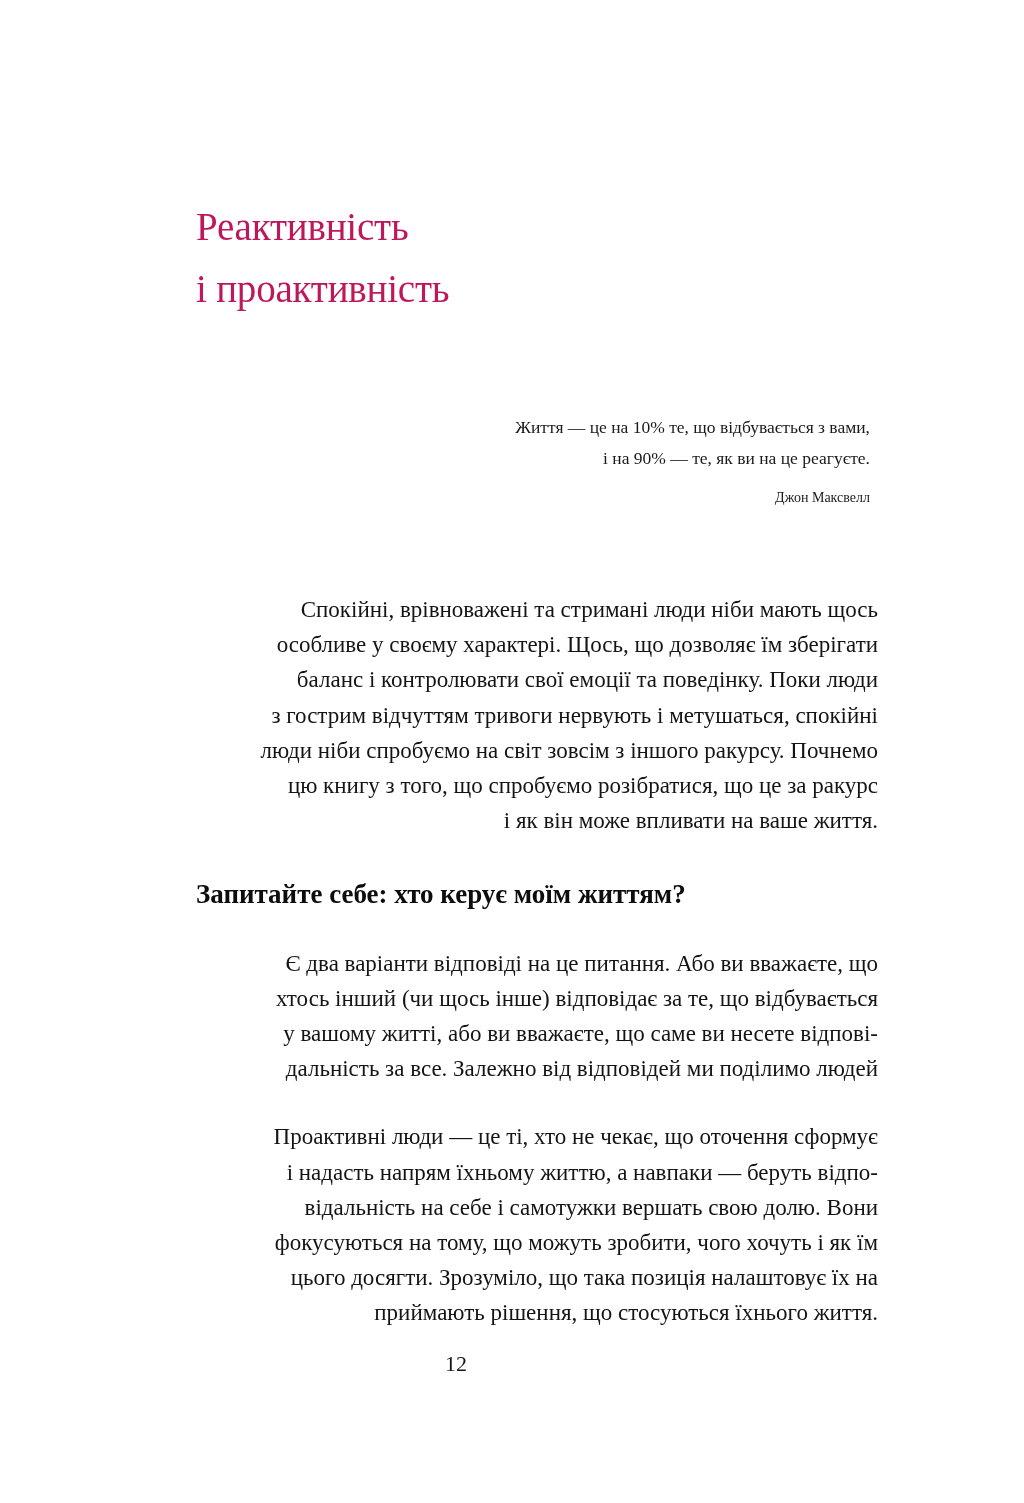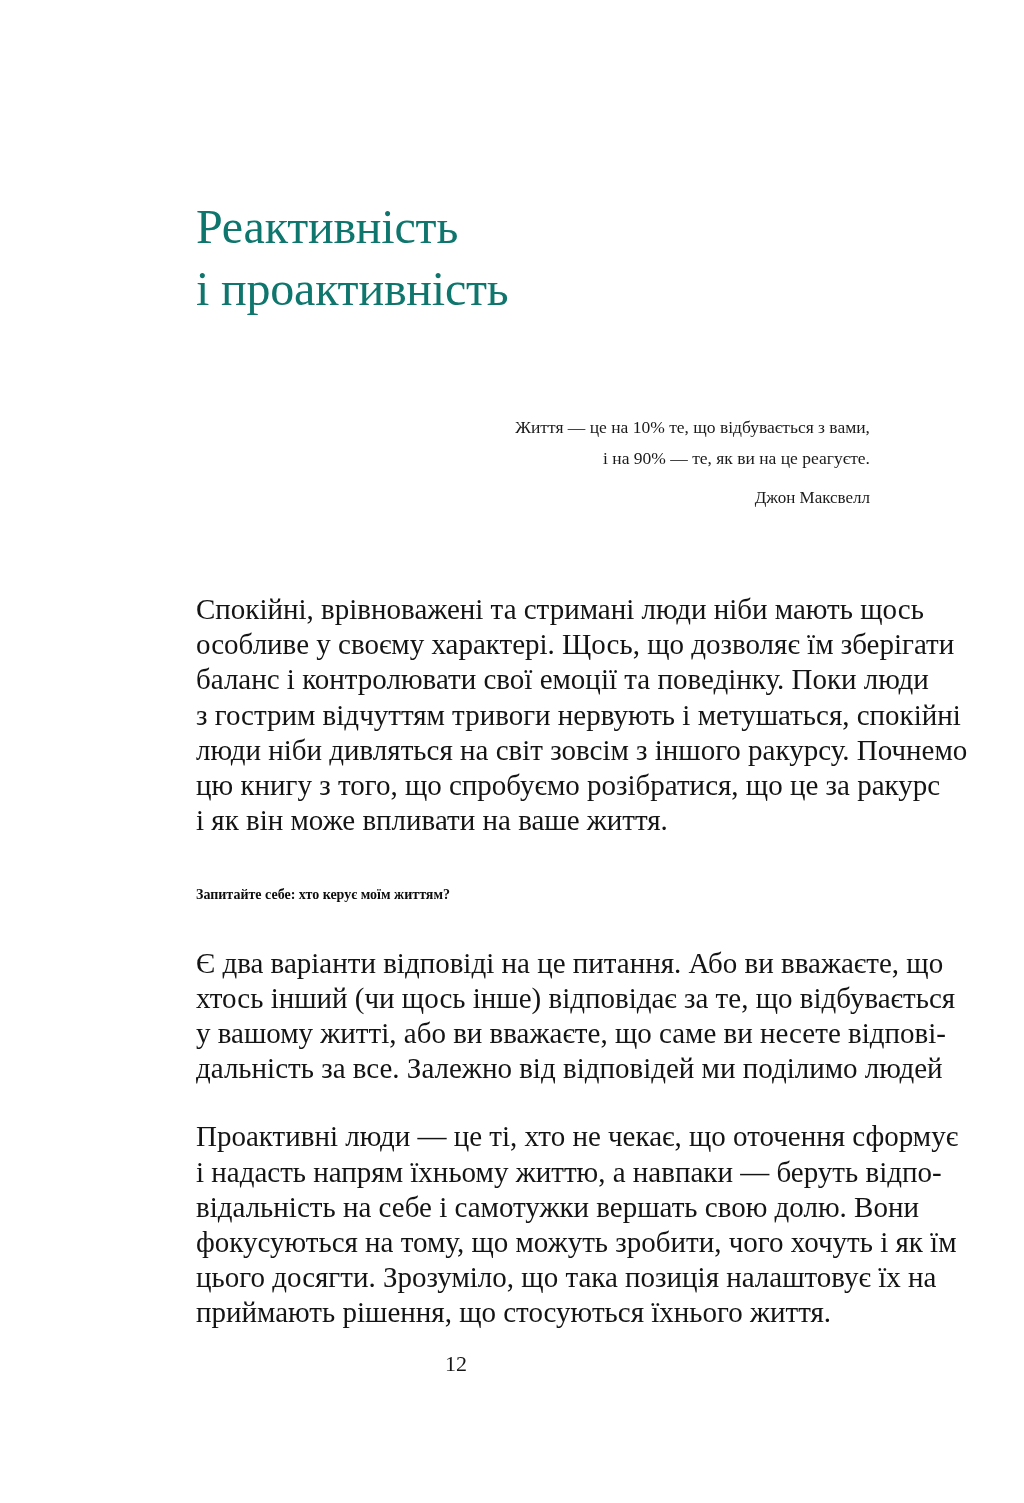--- a/index.html
+++ b/index.html
@@ -29,25 +29,25 @@
     position: absolute;
     left: 196px;
     top: 0;
     width: 682px;
   }
 
   
   .chapter-title {
     margin: 0;
     padding-top: 196px;
-    font-size: 48px;
+    font-size: 39px;
     line-height: 62px;
     font-weight: 400;
     letter-spacing: -0.2px;
-    color: #0f766e;
+    color: #be185d;
     text-align: left;
   }
   .chapter-title .t-line {
     display: block;
     white-space: nowrap;
   }
 
   
   .epigraph {
     margin: 8px;
@@ -57,46 +57,46 @@
     line-height: 31px;
     color: #1a1a1a;
   }
   .epigraph .e-line {
     display: block;
     white-space: nowrap;
   }
   .epigraph-author {
     display: block;
     margin-top: 11px;
-    font-size: 17px;
+    font-size: 14px;
     line-height: 26px;
     text-align: right;
     white-space: nowrap;
   }
 
   
   .body-block {
     margin: 0;
-    font-size: 29px;
+    font-size: 23px;
     line-height: 35.2px;
     color: #141414;
-    text-align: left;
+    text-align: right;
   }
   .body-block .b-line {
     display: block;
     white-space: nowrap;
   }
 
   .para-first { padding-top: 73px; }
   .para-gap   { padding-top: 33px; }
 
   .subhead {
     margin: 0;
     padding-top: 39px;
-    font-size: 14px;
+    font-size: 27px;
     line-height: 35.2px;
     font-weight: 700;
     color: #0d0d0d;
     white-space: nowrap;
   }
 
   .lead-bold { font-weight: 400; }
 
   
   .folio {
@@ -126,21 +126,21 @@
       <span class="e-line">Життя — це на 10% те, що відбувається з вами,</span>
       <span class="e-line">і на 90% — те, як ви на це реагуєте.</span>
       <span class="epigraph-author">Джон Максвелл</span>
     </div>
 
     <p class="body-block para-first">
       <span class="b-line">Спокійні, врівноважені та стримані люди ніби мають щось</span>
       <span class="b-line">особливе у своєму характері. Щось, що дозволяє їм зберігати</span>
       <span class="b-line">баланс і контролювати свої емоції та поведінку. Поки люди</span>
       <span class="b-line">з гострим відчуттям тривоги нервують і метушаться, спокійні</span>
-      <span class="b-line">люди ніби дивляться на світ зовсім з іншого ракурсу. Почнемо</span>
+      <span class="b-line">люди ніби спробуємо на світ зовсім з іншого ракурсу. Почнемо</span>
       <span class="b-line">цю книгу з того, що спробуємо розібратися, що це за ракурс</span>
       <span class="b-line">і як він може впливати на ваше життя.</span>
     </p>
 
     <p class="subhead">Запитайте себе: хто керує моїм життям?</p>
 
     <p class="body-block para-gap">
       <span class="b-line">Є два варіанти відповіді на це питання. Або ви вважаєте, що</span>
       <span class="b-line">хтось інший (чи щось інше) відповідає за те, що відбувається</span>
       <span class="b-line">у вашому житті, або ви вважаєте, що саме ви несете відпові-</span>

